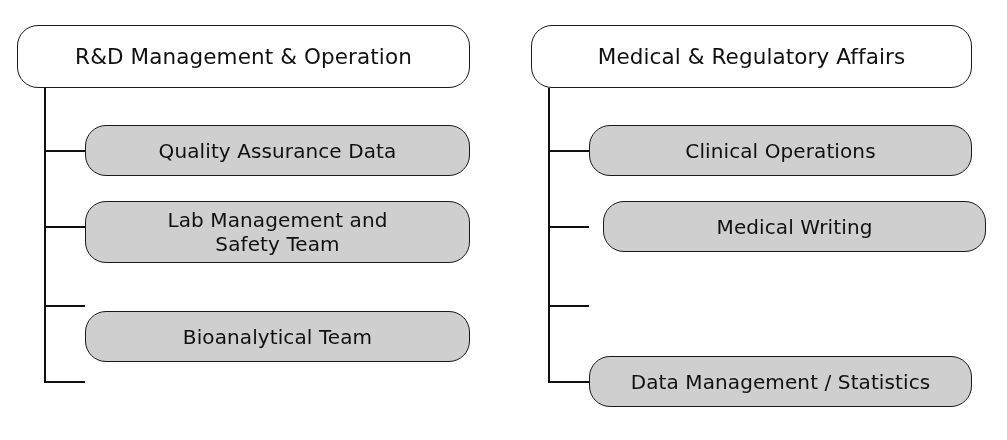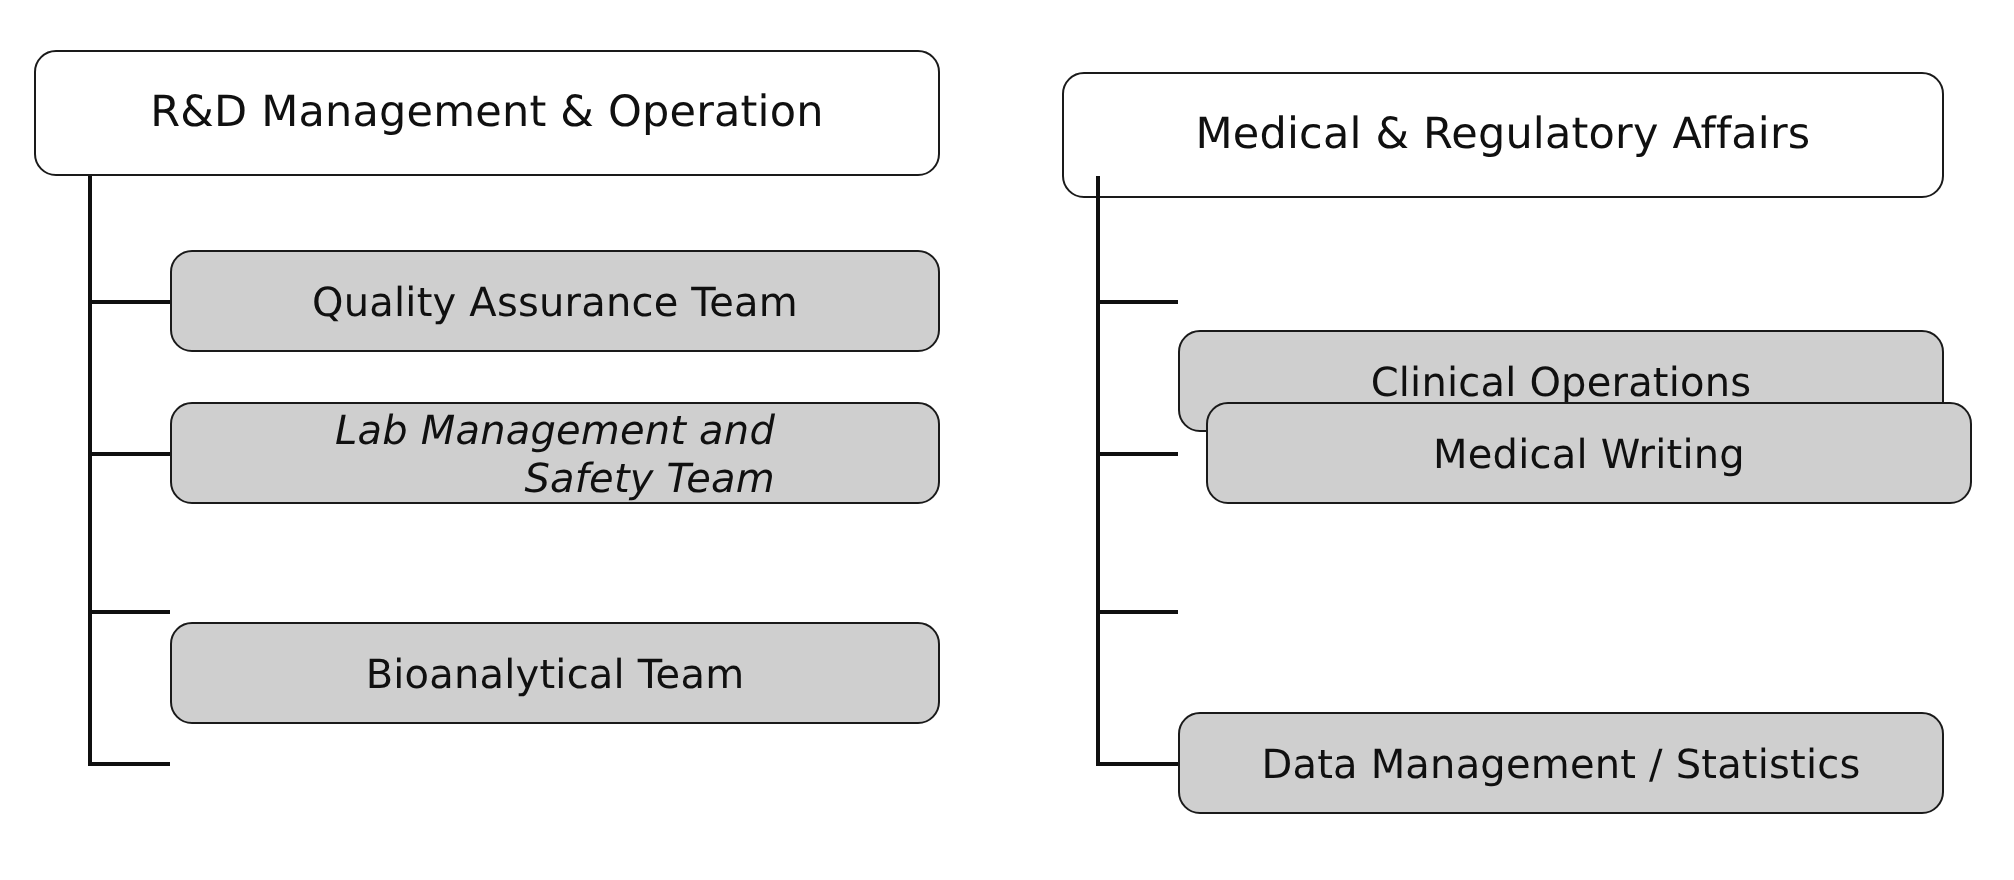--- a/index.html
+++ b/index.html
@@ -25,25 +25,25 @@
     height: 440px;
   }
   #column-rnd  { left: 0px;   width: 503px; }
   #column-mra  { left: 503px; width: 504px; }
 
   
   .node-box {
     position: absolute;
     box-sizing: border-box;
     border: 1.6px solid #1a1a1a;
-    border-radius: 11px;
+    border-radius: 21px;
     display: flex;
     align-items: center;
     justify-content: center;
-    text-align: right;
+    text-align: center;
     color: #101010;
     letter-spacing: 0.1px;
   }
   .node-root {
     background: #ffffff;
     font-size: 21.5px;
     line-height: 1.18;
   }
   .node-child {
     background: #cfcfcf;
@@ -80,48 +80,48 @@
     </div>
 
     <div class="connector-trunk" style="left:44px; top:88px; height:294px;"></div>
 
     <div class="connector-branch" style="left:44px; top:150px; width:41px;"></div>
     <div class="connector-branch" style="left:44px; top:226px; width:41px;"></div>
     <div class="connector-branch" style="left:44px; top:305px; width:41px;"></div>
     <div class="connector-branch" style="left:44px; top:381px; width:41px;"></div>
 
     <div class="node-box node-child" style="left:85px; top:125px; width:385px; height:51px;">
-      <span class="node-label">Quality Assurance Team</span>
+      <span class="node-label">Quality Assurance Data</span>
     </div>
 
-    <div class="node-box node-child" style="left:85px; top:201px; width:385px; height:51px;font-style:italic;">
+    <div class="node-box node-child" style="left:85px; top:201px; width:385px; height:62px;">
       <span class="node-label">Lab Management and
 Safety Team</span>
     </div>
 
     <div class="node-box node-child" style="left:85px; top:280px; width:385px; height:51px;margin-top:31px;">
       <span class="node-label">Bioanalytical Team</span>
     </div>
 
   </div>
 
   <div class="org-column" id="column-mra">
 
-    <div class="node-box node-root" id="mra-root" style="left:28px; top:36px; width:441px; height:63px;">
+    <div class="node-box node-root" id="mra-root" style="left:28px; top:25px; width:441px; height:63px;">
       <span class="node-label">Medical &amp; Regulatory Affairs</span>
     </div>
 
     <div class="connector-trunk" style="left:45px; top:88px; height:294px;"></div>
 
     <div class="connector-branch" style="left:45px; top:150px; width:41px;"></div>
     <div class="connector-branch" style="left:45px; top:226px; width:41px;"></div>
     <div class="connector-branch" style="left:45px; top:305px; width:41px;"></div>
     <div class="connector-branch" style="left:45px; top:381px; width:41px;"></div>
 
-    <div class="node-box node-child" style="left:86px; top:125px; width:383px; height:51px;margin-top:40px;">
+    <div class="node-box node-child" style="left:86px; top:125px; width:383px; height:51px;">
       <span class="node-label">Clinical Operations</span>
     </div>
 
     <div class="node-box node-child" style="left:100px; top:201px; width:383px; height:51px;">
       <span class="node-label">Medical Writing</span>
     </div>
 
 
     <div class="node-box node-child" style="left:86px; top:356px; width:383px; height:51px;">
       <span class="node-label">Data Management / Statistics</span>

